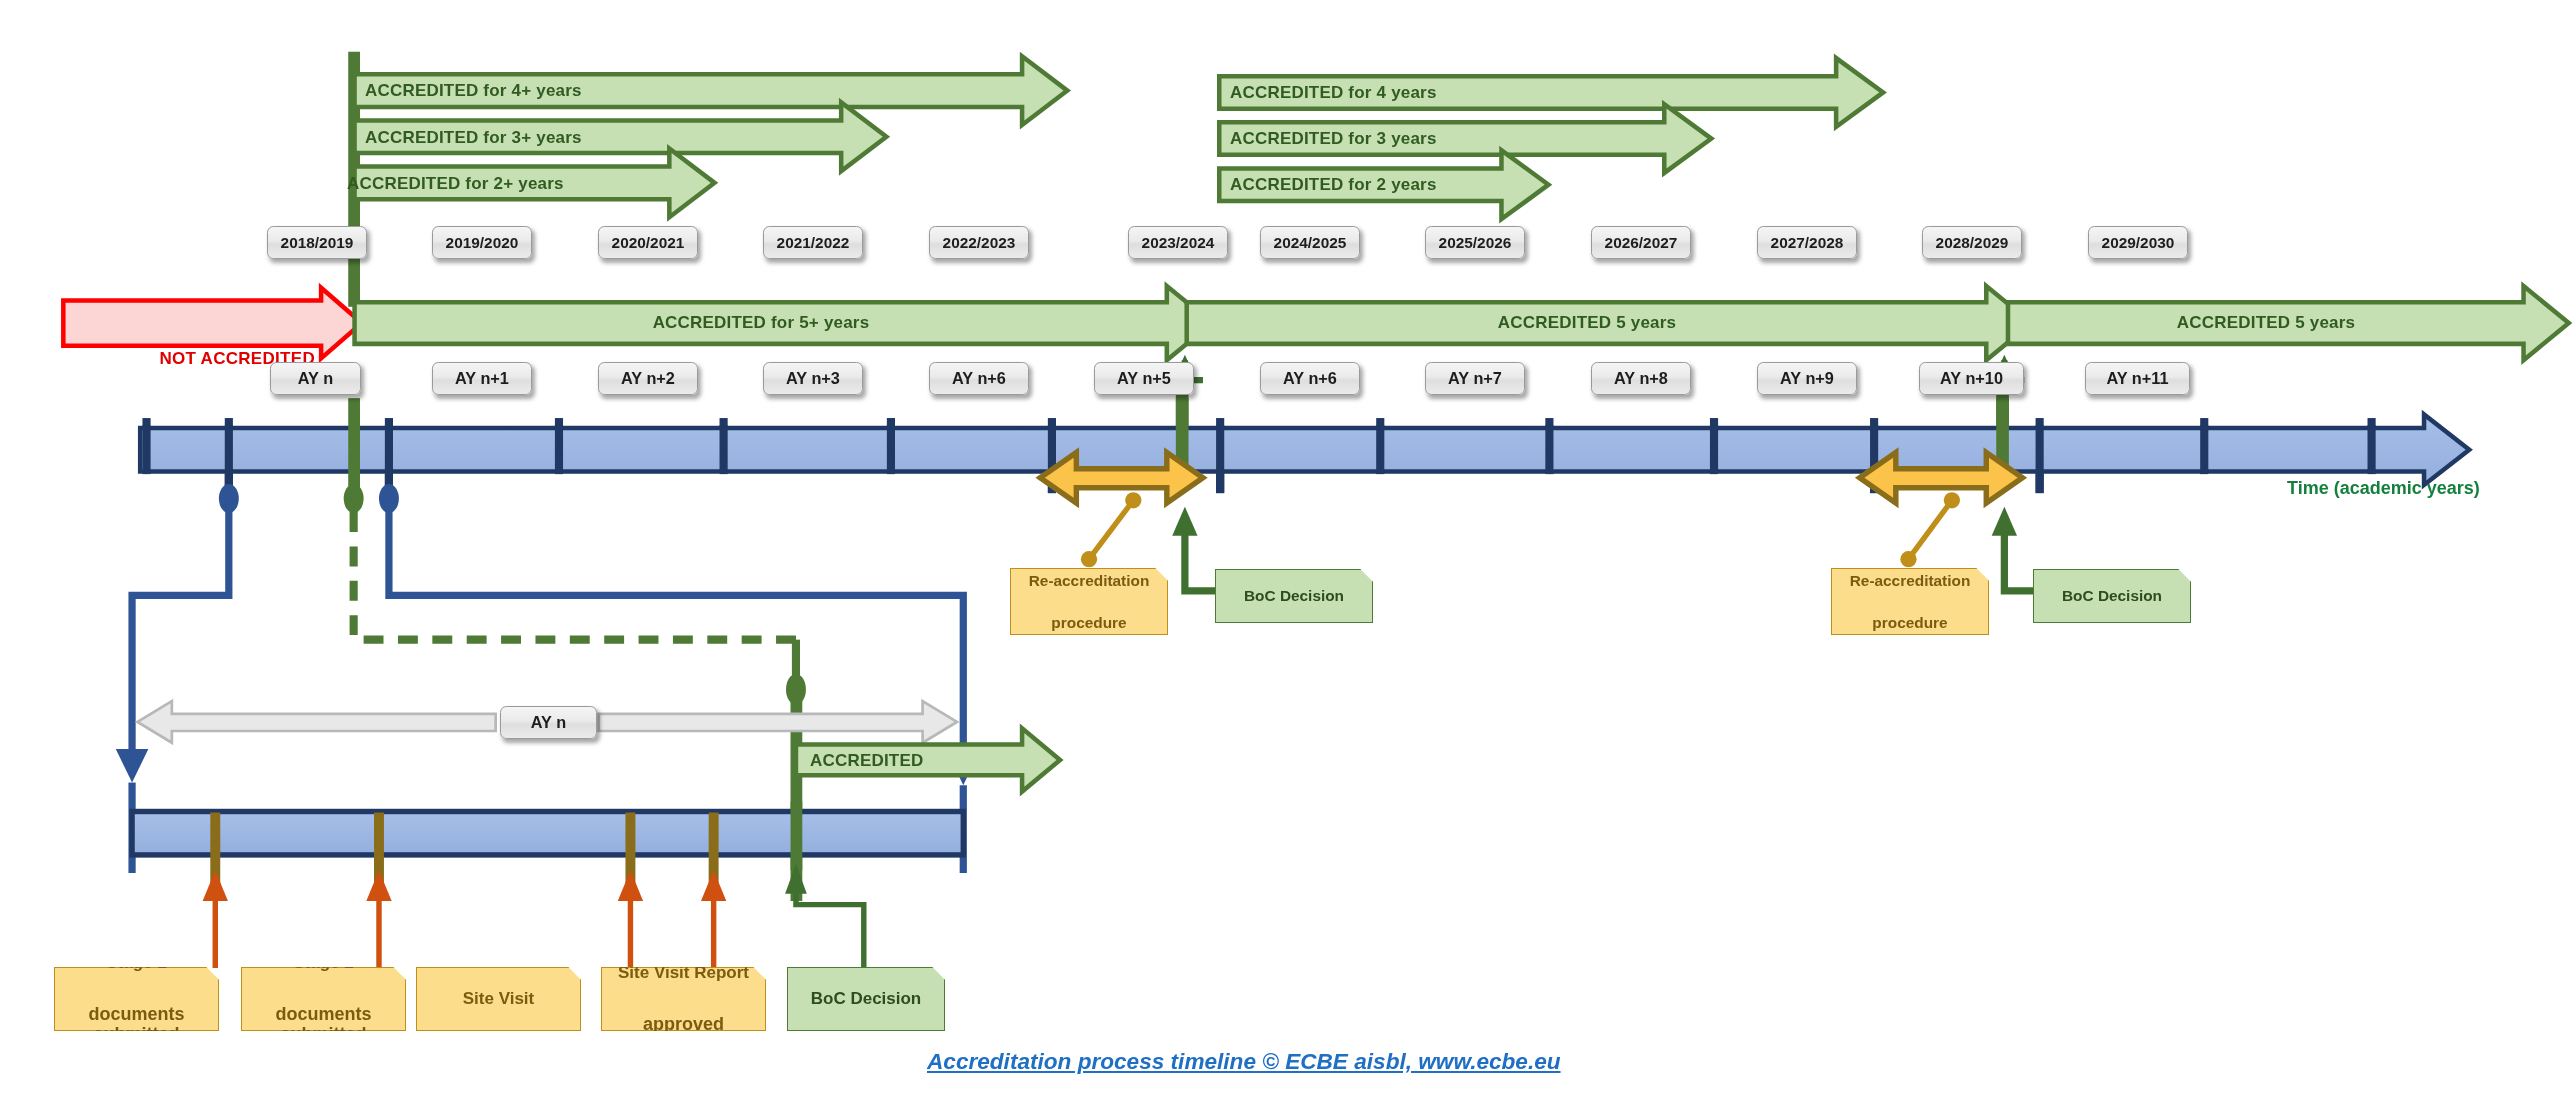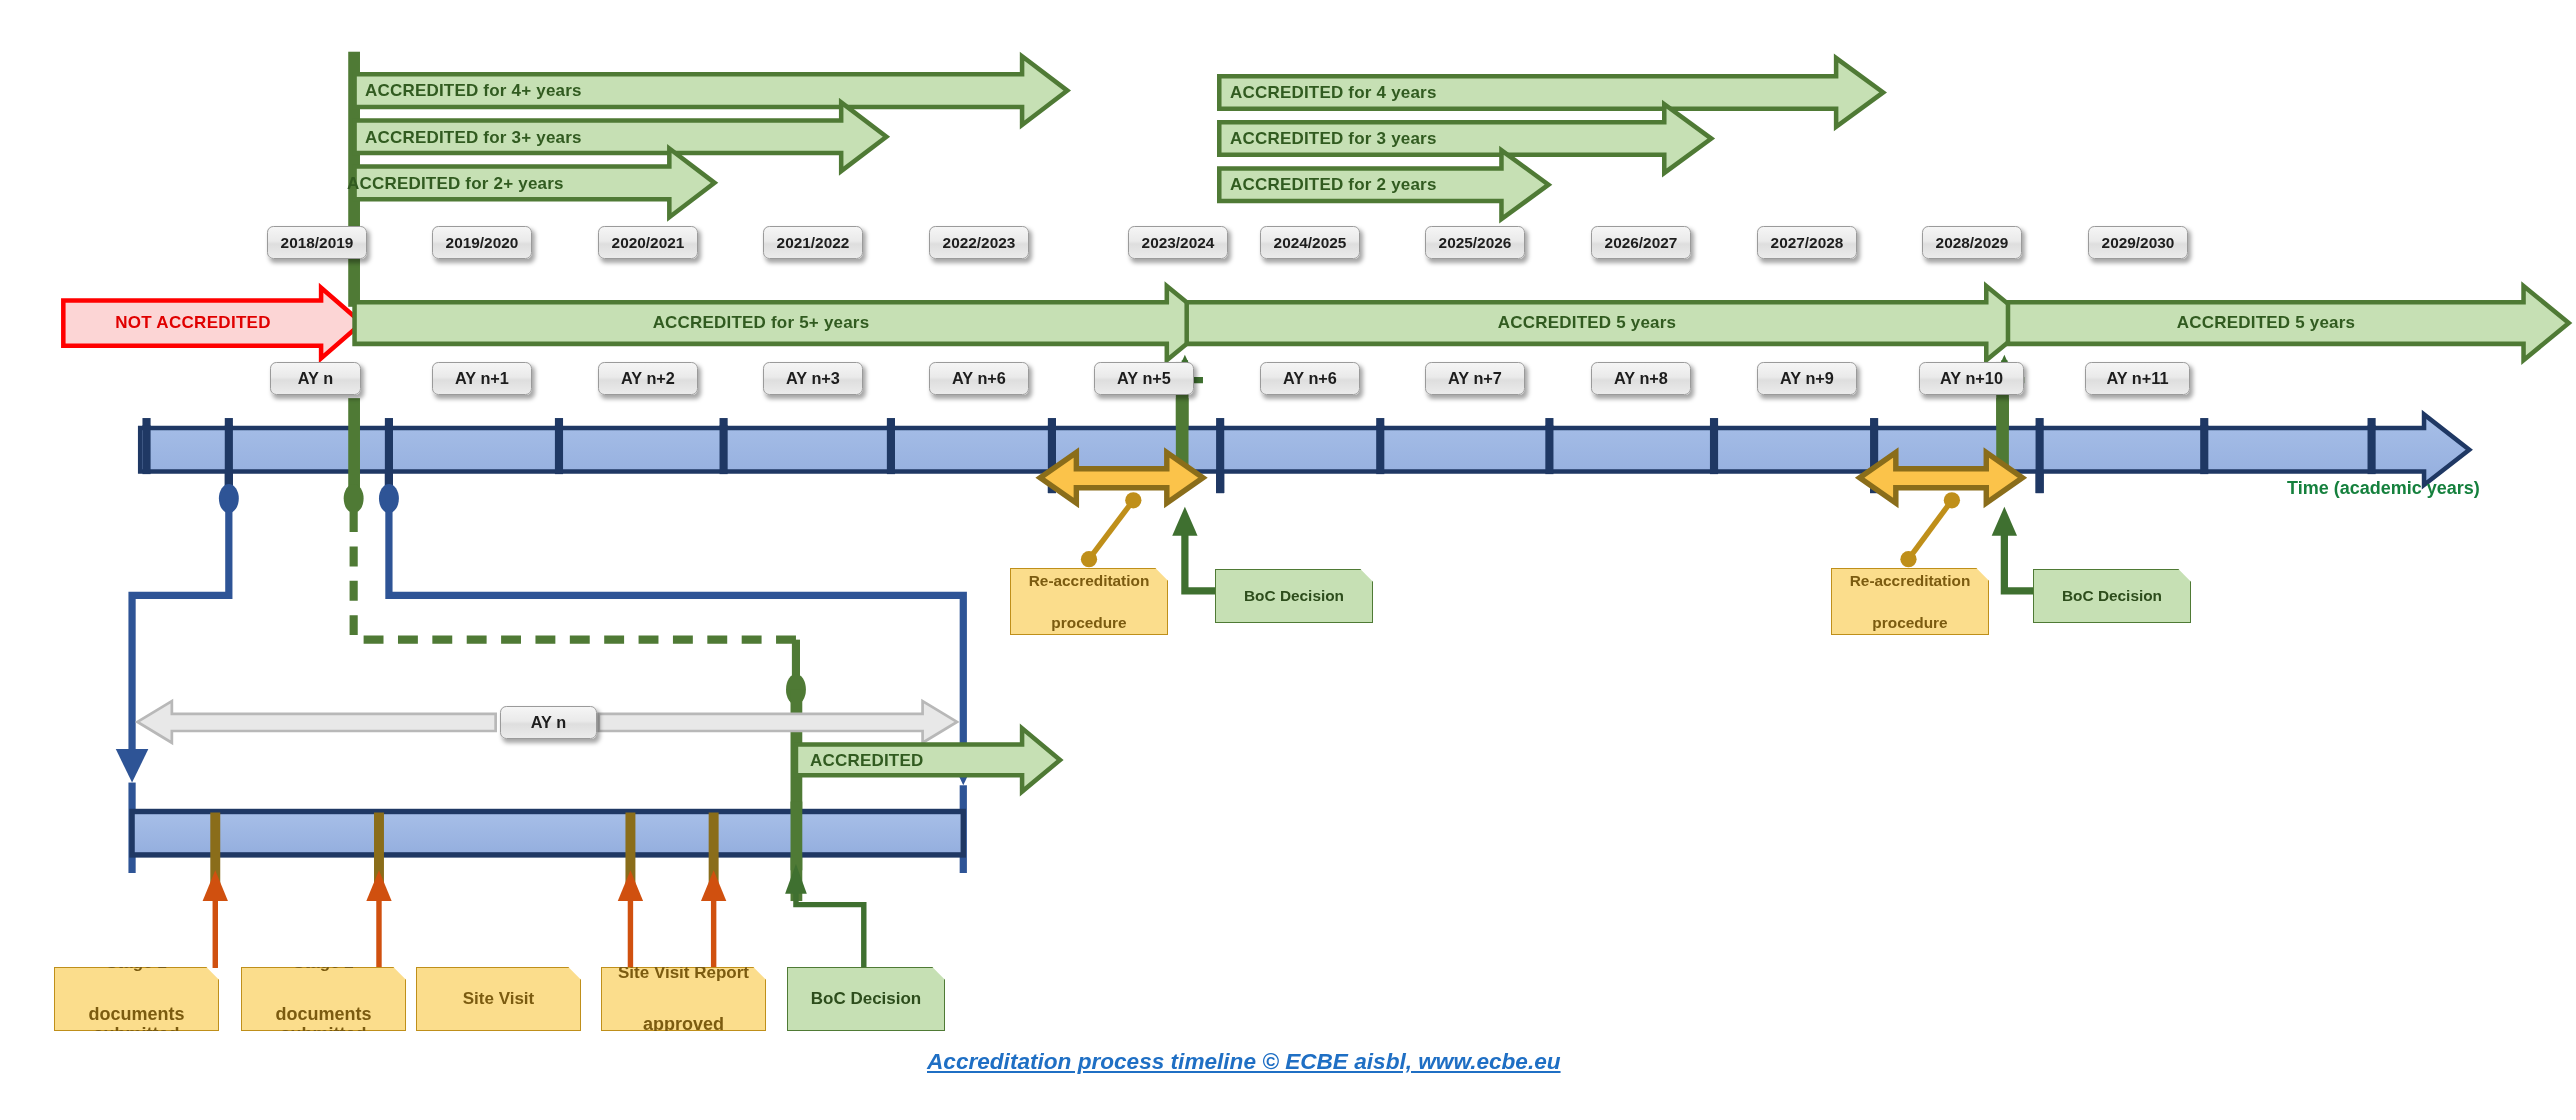--- a/index.html
+++ b/index.html
@@ -13,21 +13,21 @@
 
   .acc-arrow-text{
     font-size:17px;font-weight:700;color:#315b20;letter-spacing:0.2px;
   }
   .band-text{
     font-size:17px;font-weight:700;color:#315b20;letter-spacing:0.2px;
     text-align:center;
   }
   .not-acc-text{
     font-size:17px;font-weight:700;color:#e00000;letter-spacing:0.3px;
-    text-align:center;width:244px;
+    text-align:right;width:244px;margin-top:36px;
   }
 
   
   .chip{
     position:absolute;
     background:linear-gradient(180deg,#f5f5f5 0%,#eaeaea 45%,#dedede 55%,#ebebeb 100%);
     border:0.9px solid #9a9a9a;border-radius:6.3px;
     box-shadow:2.7px 3.6px 4.5px rgba(0,0,0,.35);
     display:flex;align-items:center;justify-content:center;
     font-size:15.4px;font-weight:700;color:#1d1d1d;

